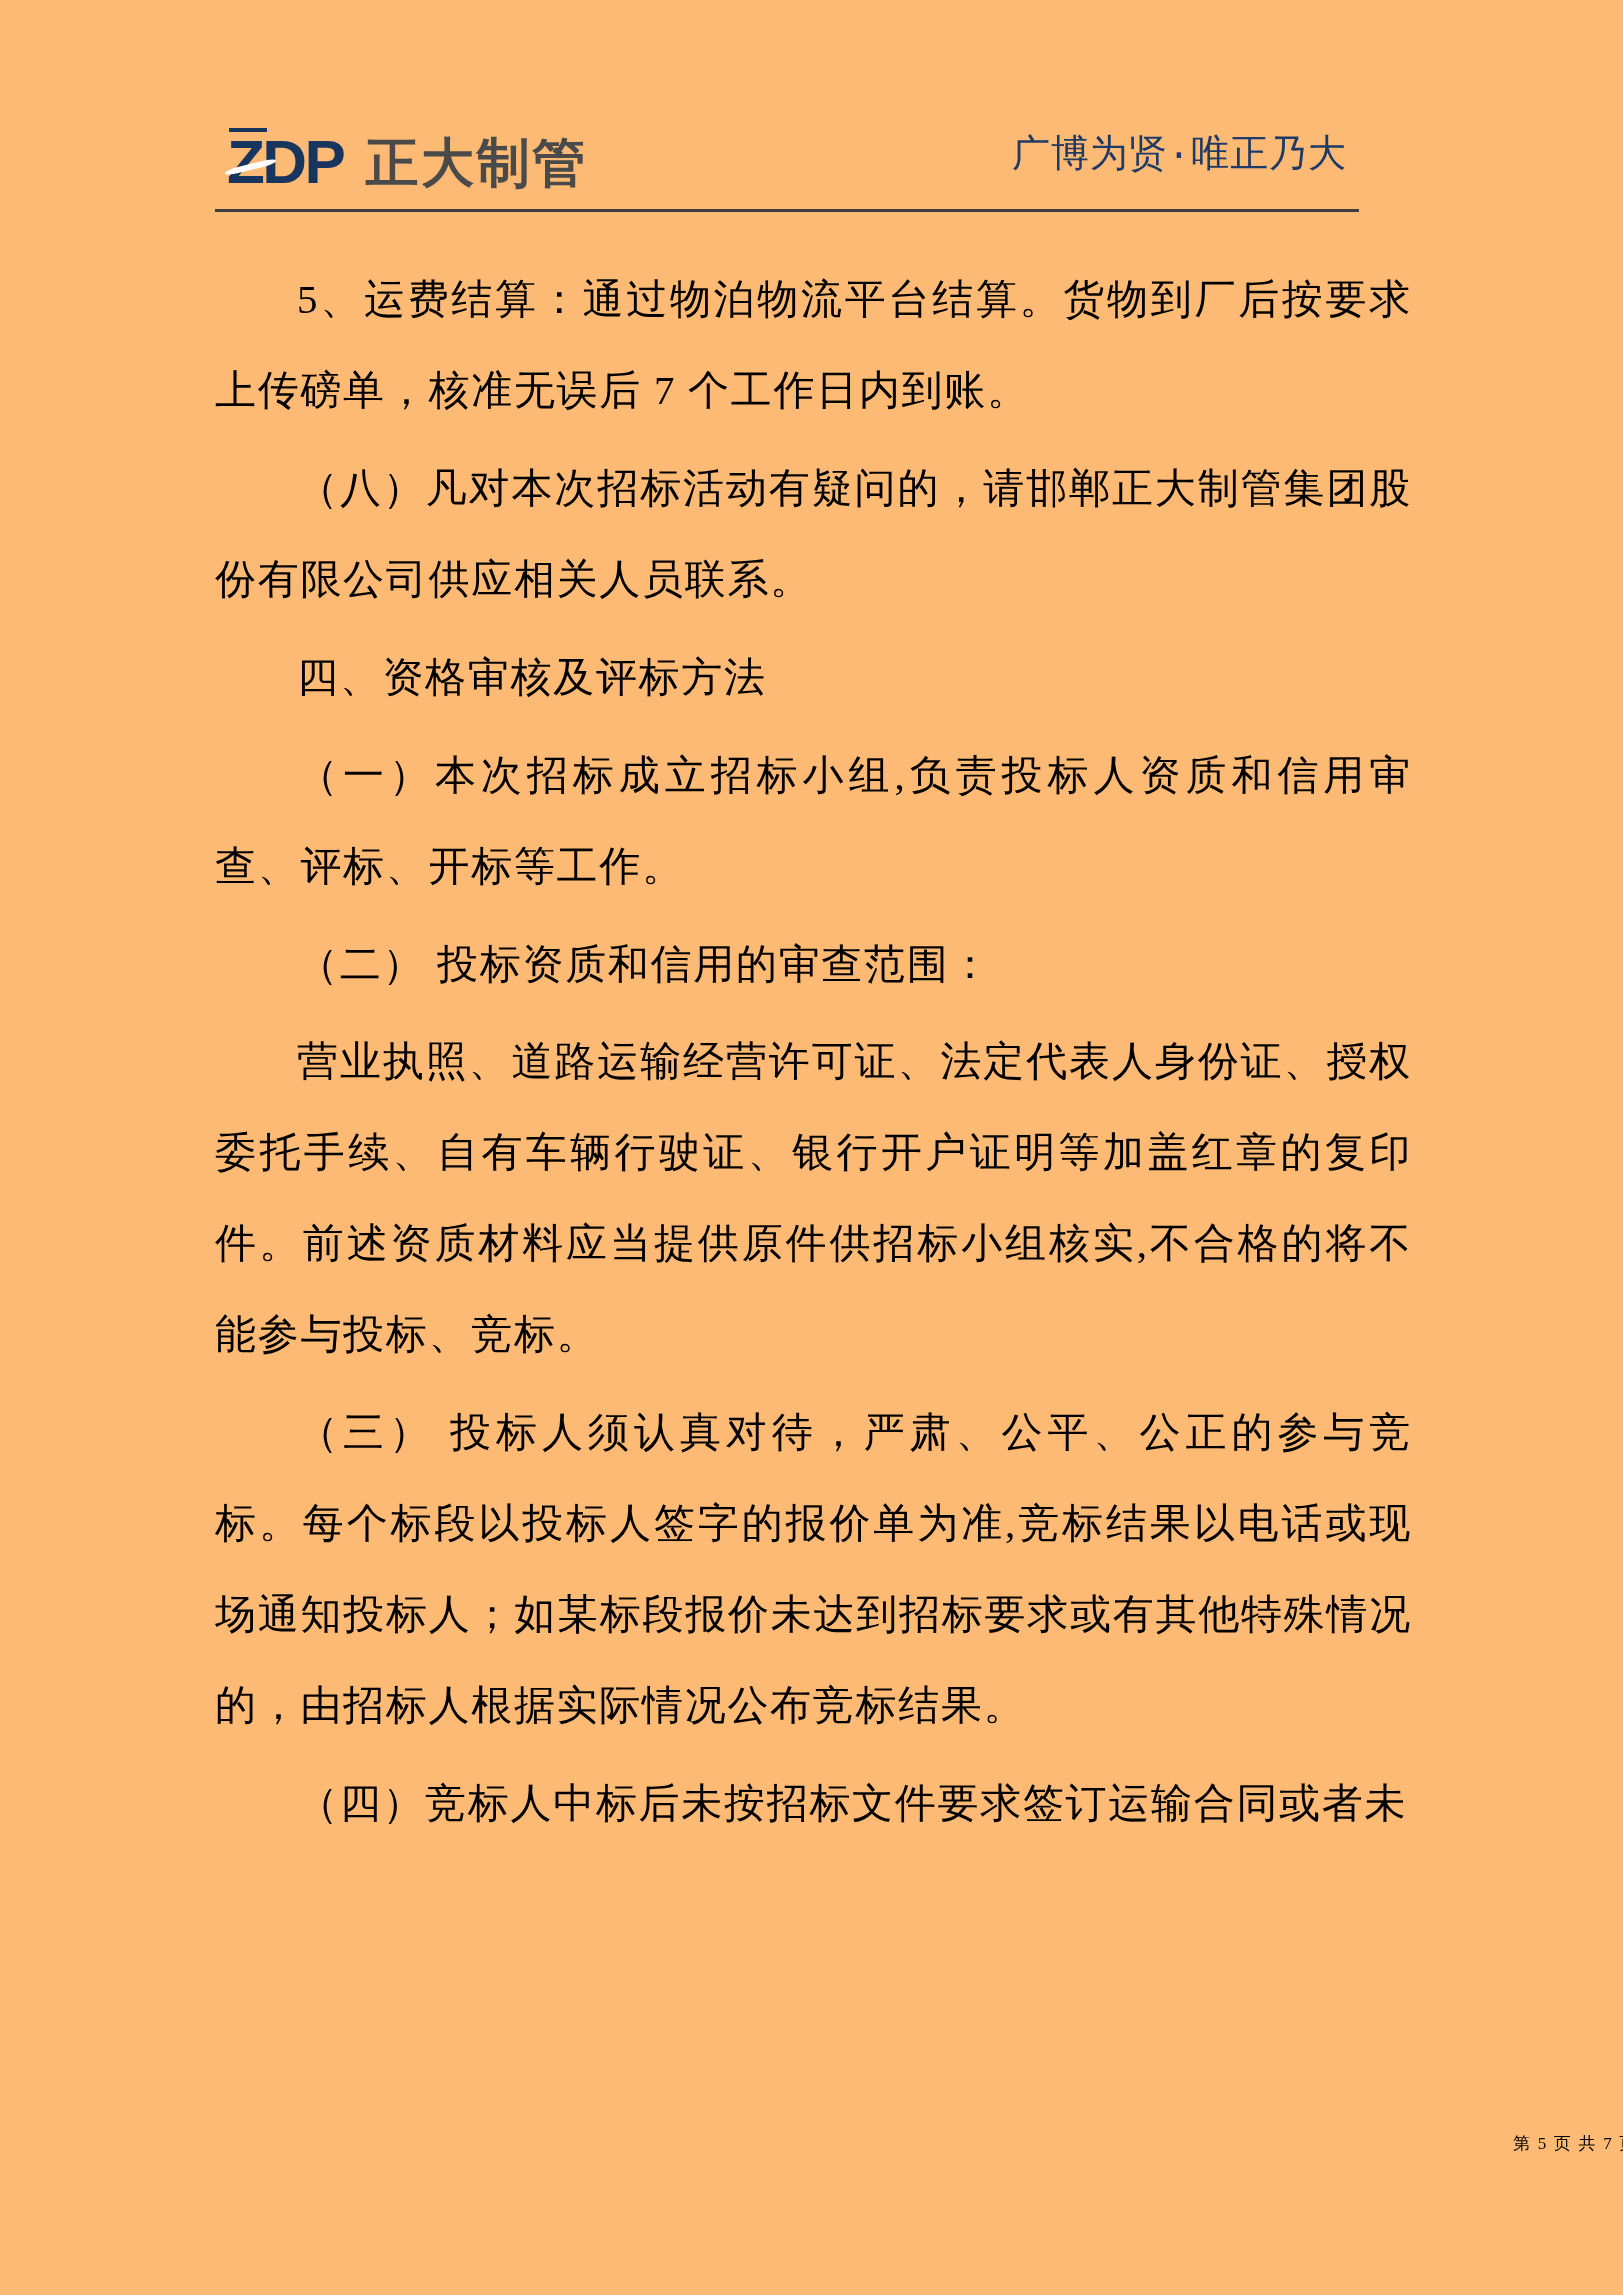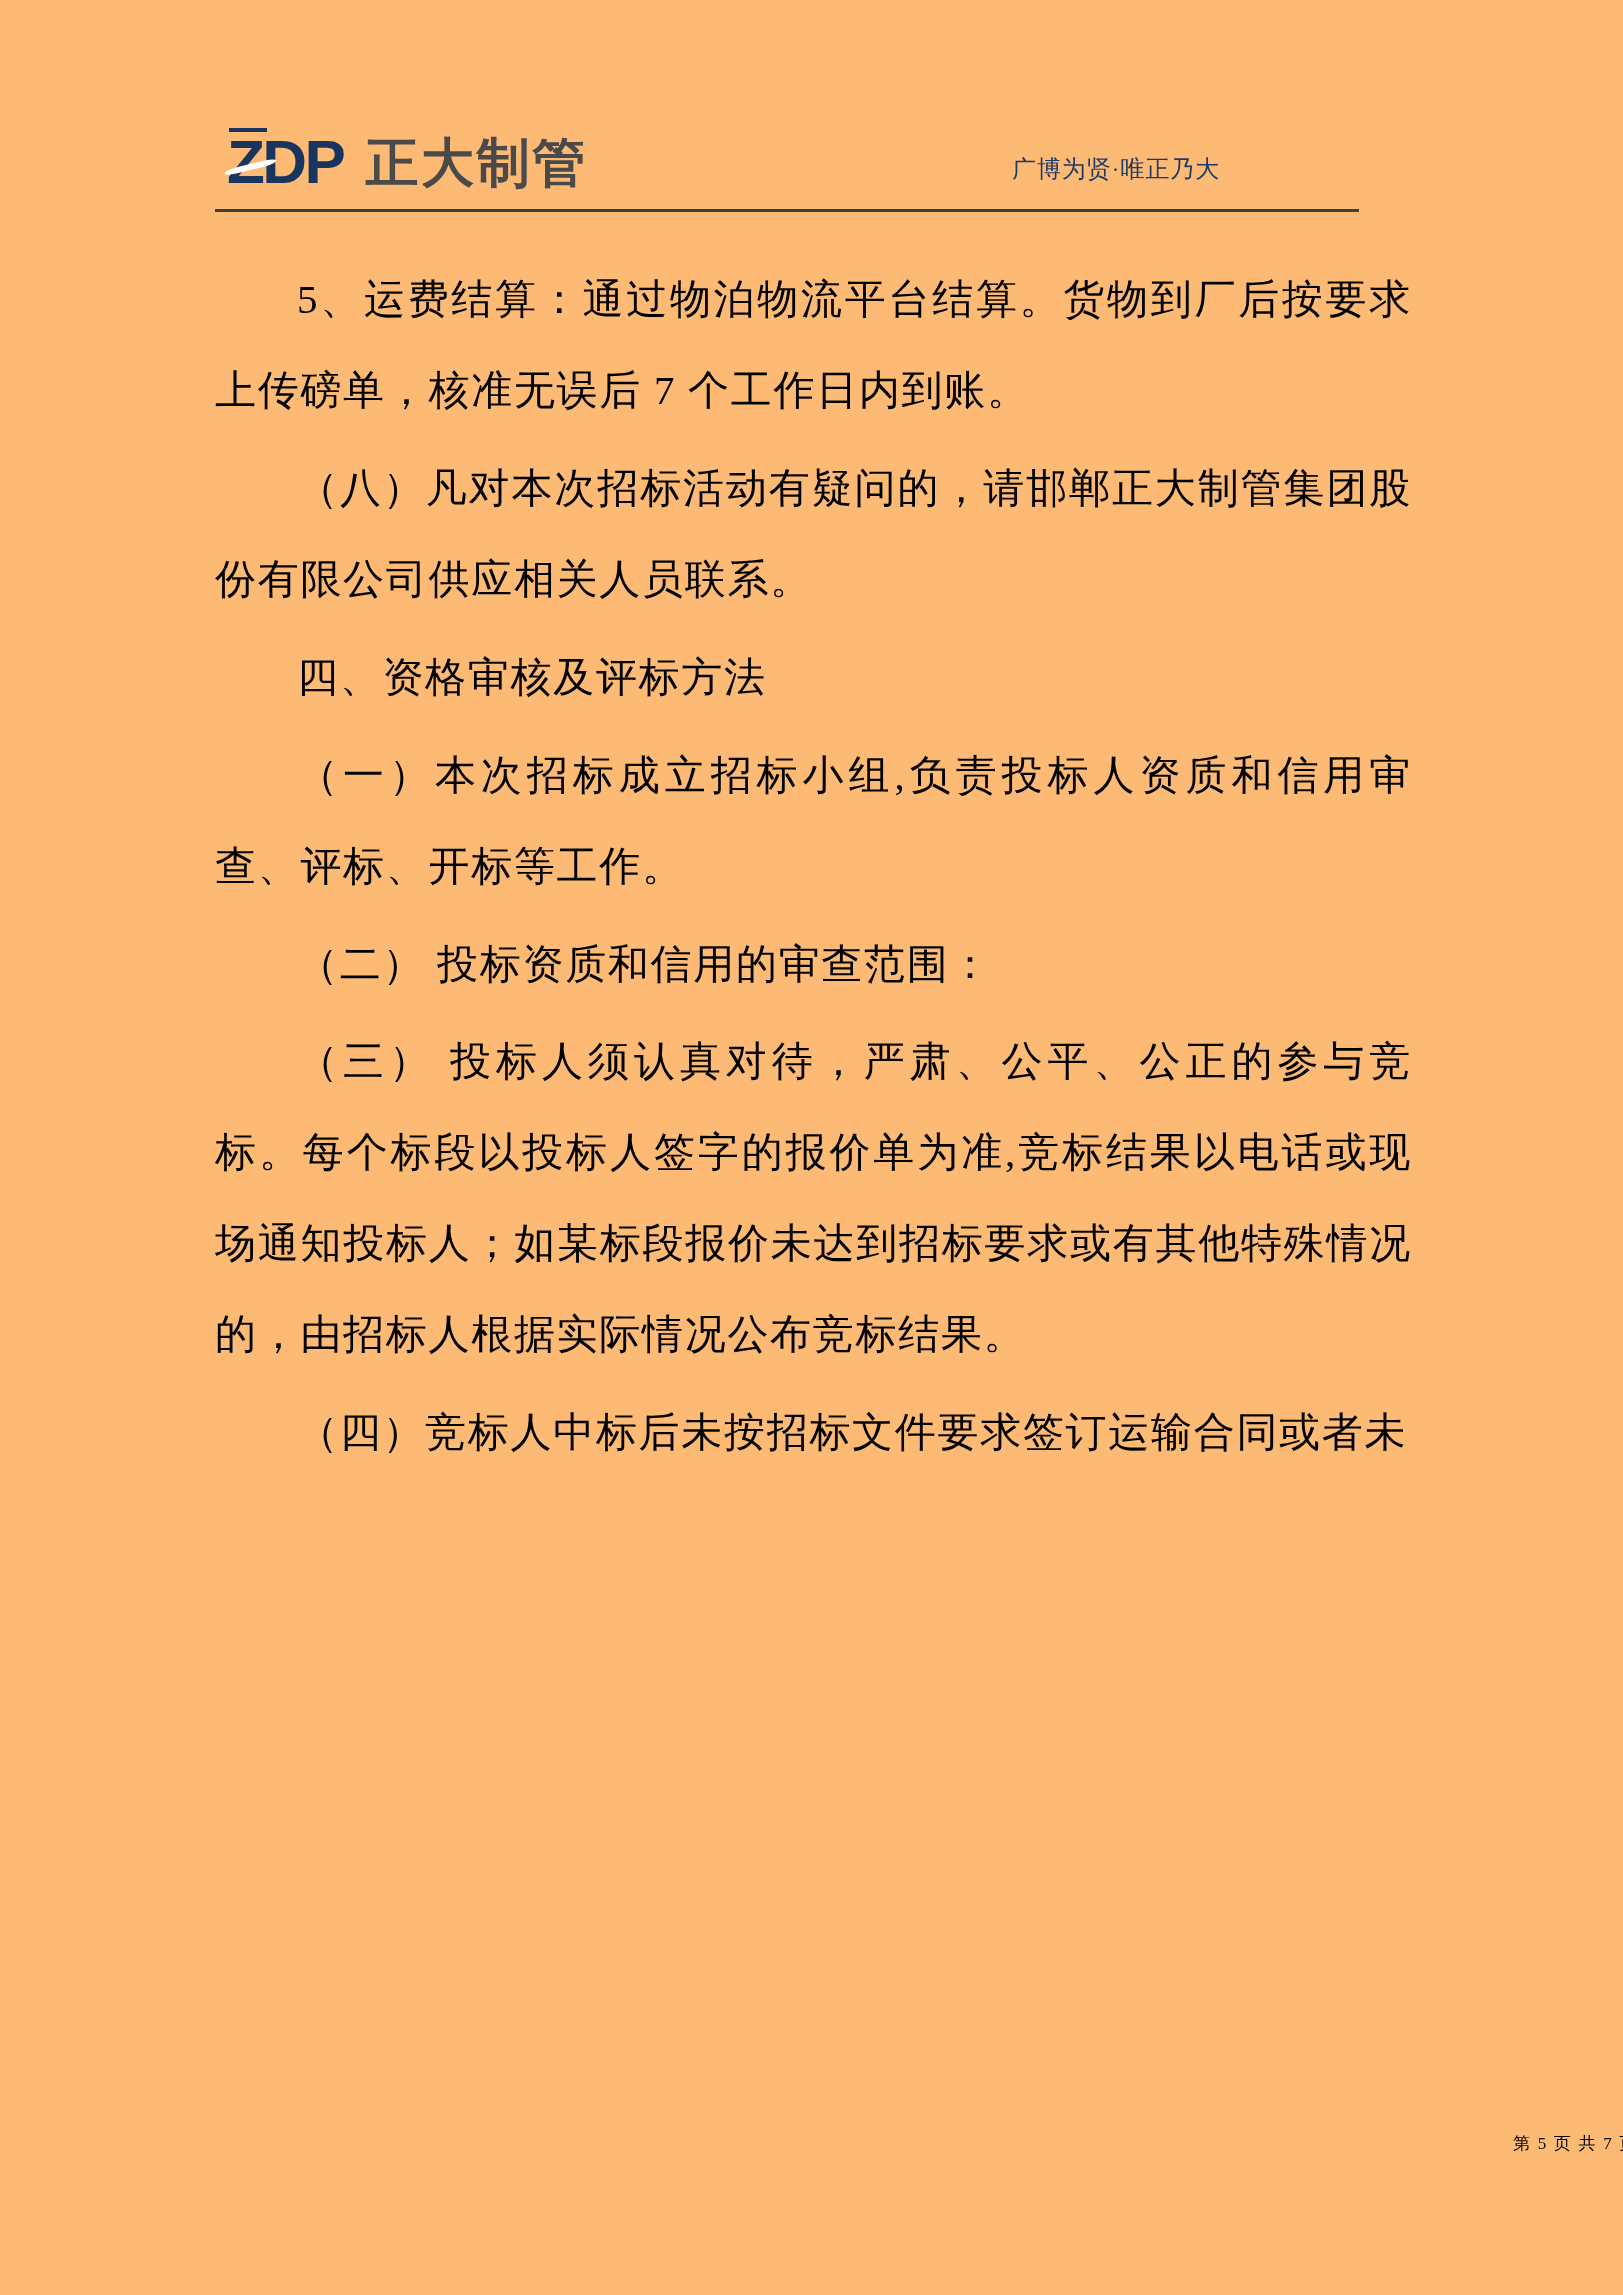--- a/index.html
+++ b/index.html
@@ -63,24 +63,24 @@
     font-family: "Liberation Sans", sans-serif;
     font-weight: bold;
     font-size: 53px;
     line-height: 53px;
     letter-spacing: 2.6px;
     color: #4a4a4b;
     text-align: center;
   }
   .motto {
     position: absolute;
-    top: 149px;
+    top: 135px;
     left: 1012px;
-    font-family: Liberation Serif, serif;
-    font-size: 24px;
+    font-family: Liberation Mono, monospace;
+    font-size: 38px;
     line-height: 41px;
     letter-spacing: 0.9px;
     color: #1e3a66;
     white-space: nowrap;
   }
   .header-rule {
     position: absolute;
     top: 209px;
     left: 215px;
     width: 1144px;
@@ -136,20 +136,21 @@
     <div class="motto">广博为贤·唯正乃大</div>
     <div class="header-rule"></div>
   </header>
 
   <main class="doc-body">
     <p class="indent">5、运费结算：通过物泊物流平台结算。货物到厂后按要求上传磅单，核准无误后 7 个工作日内到账。</p>
     <p class="indent">（八）凡对本次招标活动有疑问的，请邯郸正大制管集团股份有限公司供应相关人员联系。</p>
     <p class="indent heading">四、资格审核及评标方法</p>
     <p class="indent">（一）本次招标成立招标小组,负责投标人资质和信用审查、评标、开标等工作。</p>
     <p class="indent">（二） 投标资质和信用的审查范围：</p>
+    <p class="indent">营业执照、道路运输经营许可证、法定代表人身份证、授权委托手续、自有车辆行驶证、银行开户证明等加盖红章的复印件。前述资质材料应当提供原件供招标小组核实,不合格的将不能参与投标、竞标。</p>
     <p class="indent">（三） 投标人须认真对待，严肃、公平、公正的参与竞标。每个标段以投标人签字的报价单为准,竞标结果以电话或现场通知投标人；如某标段报价未达到招标要求或有其他特殊情况的，由招标人根据实际情况公布竞标结果。</p>
     <p class="indent">（四）竞标人中标后未按招标文件要求签订运输合同或者未</p>
   </main>
 
   <footer class="footer">第 5 页 共 7 页</footer>
 
 </div>
 
 
 </body></html>

